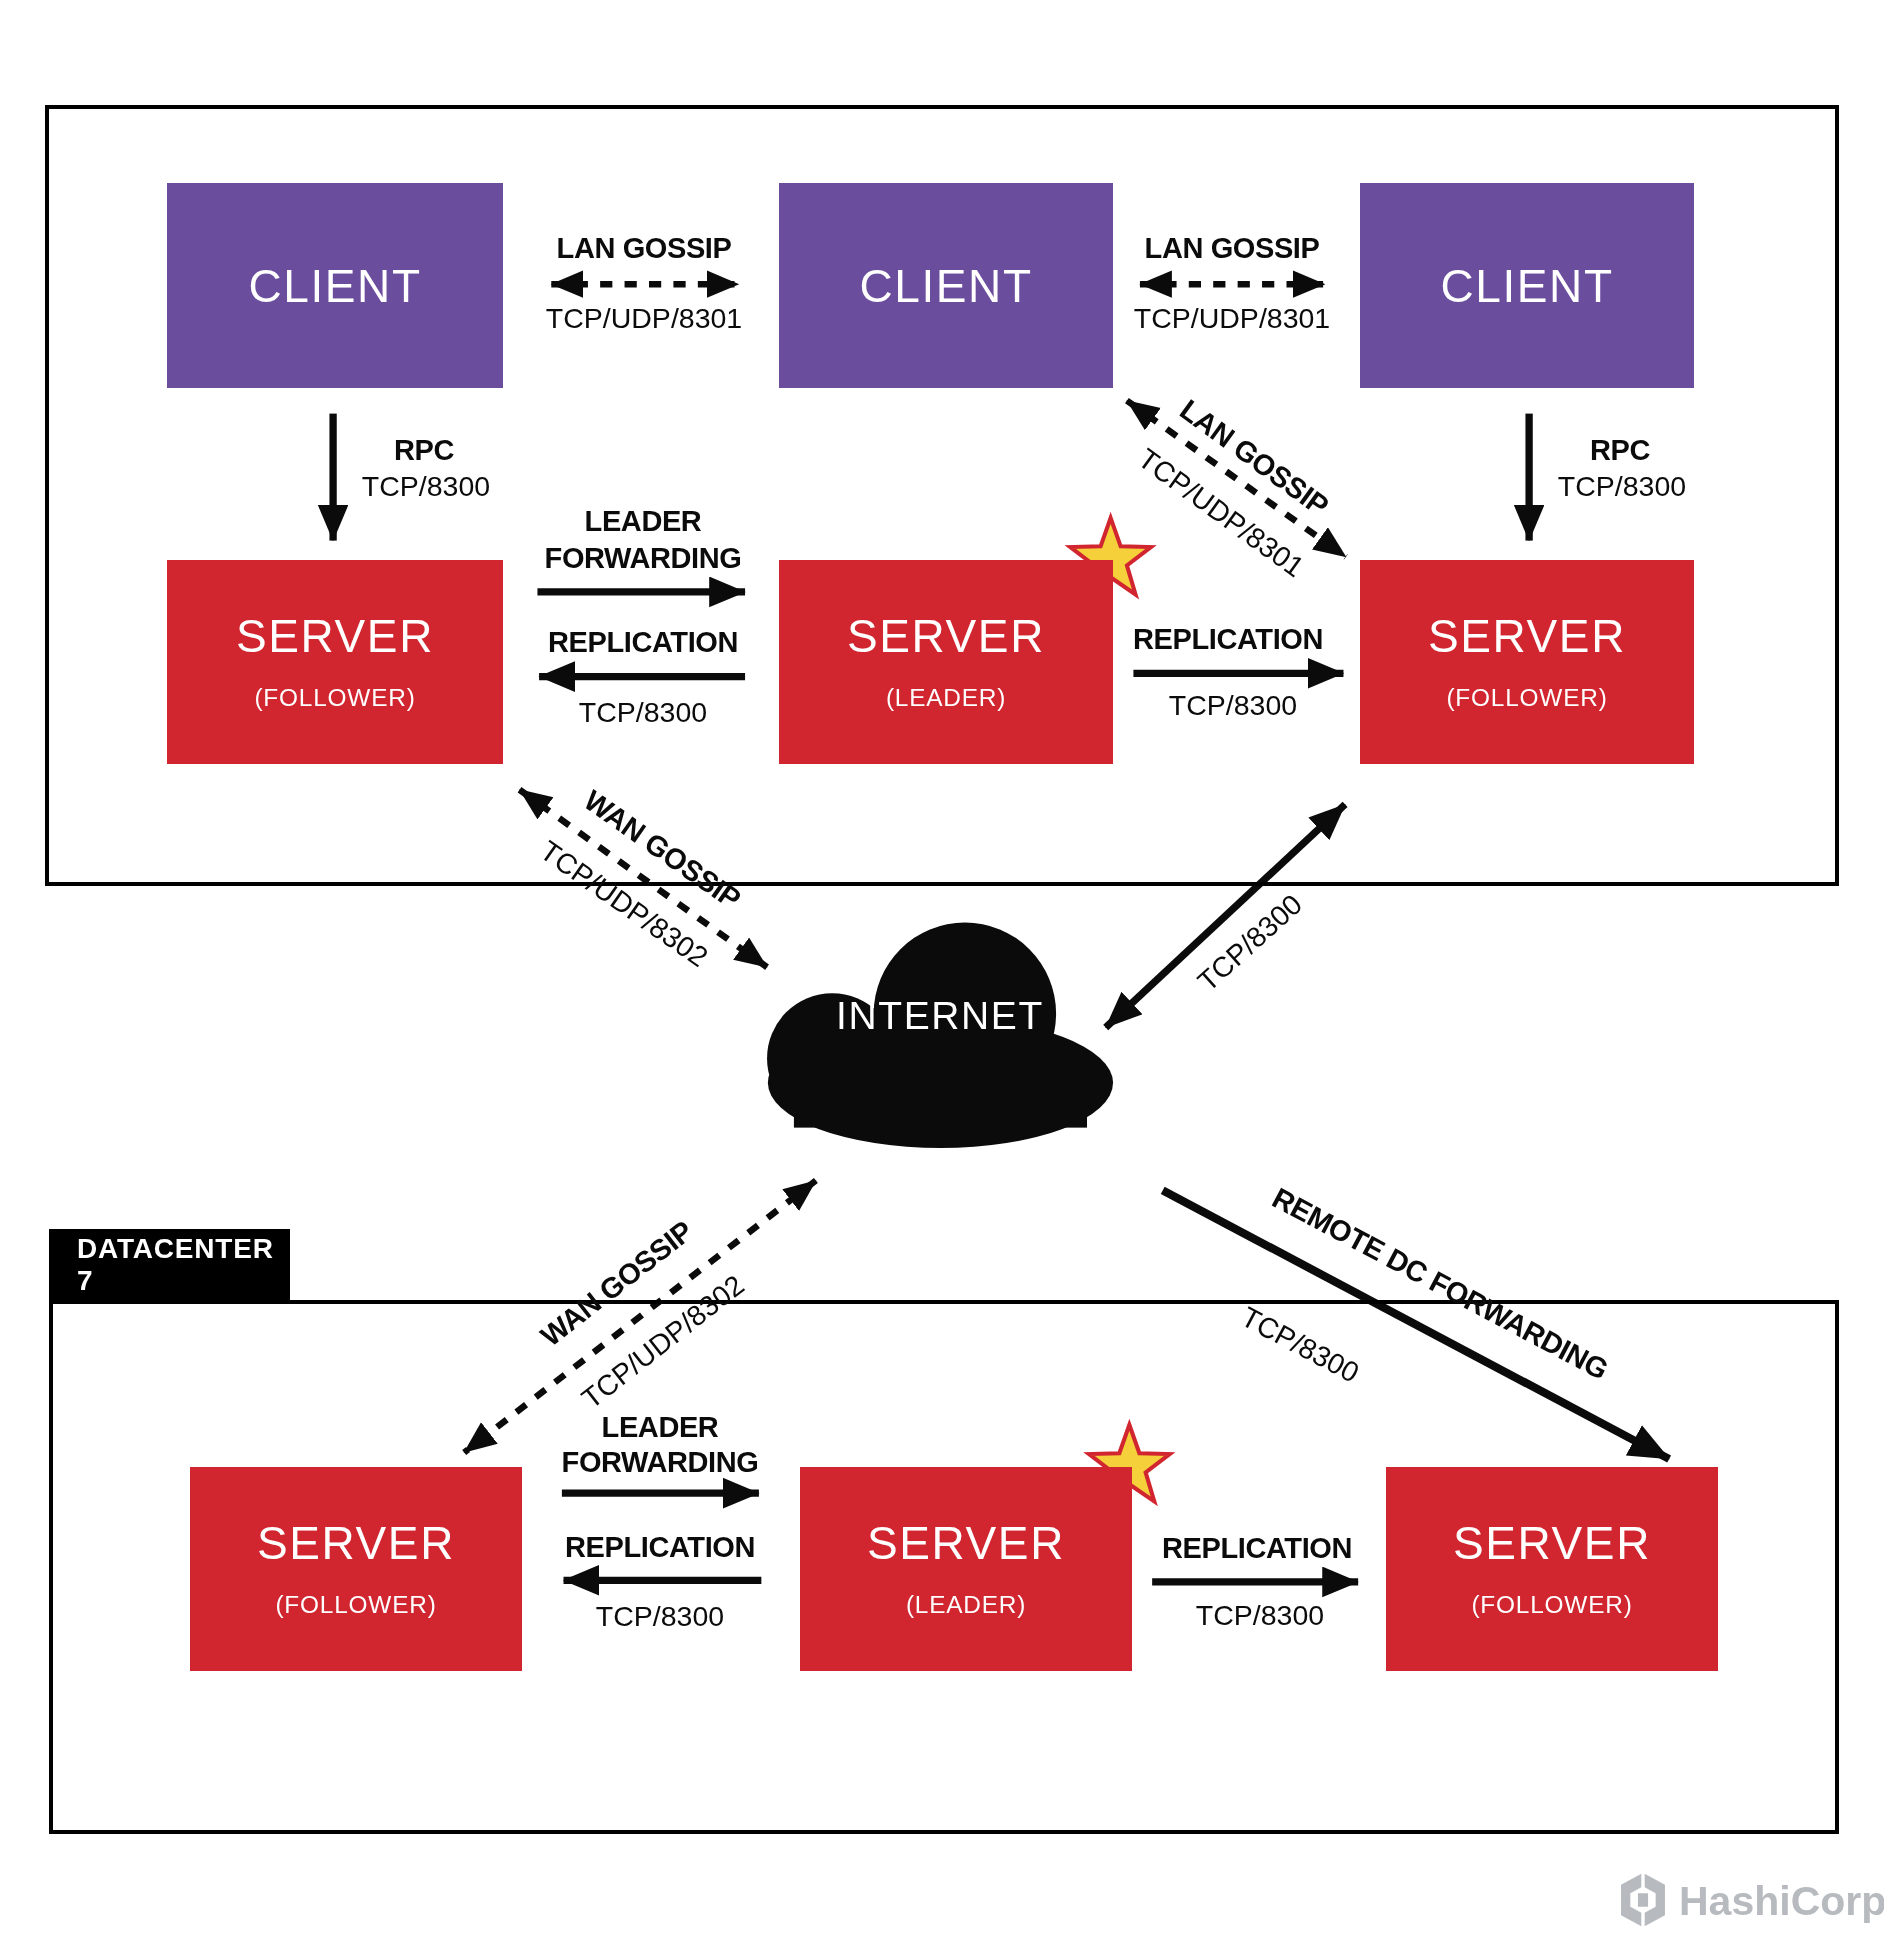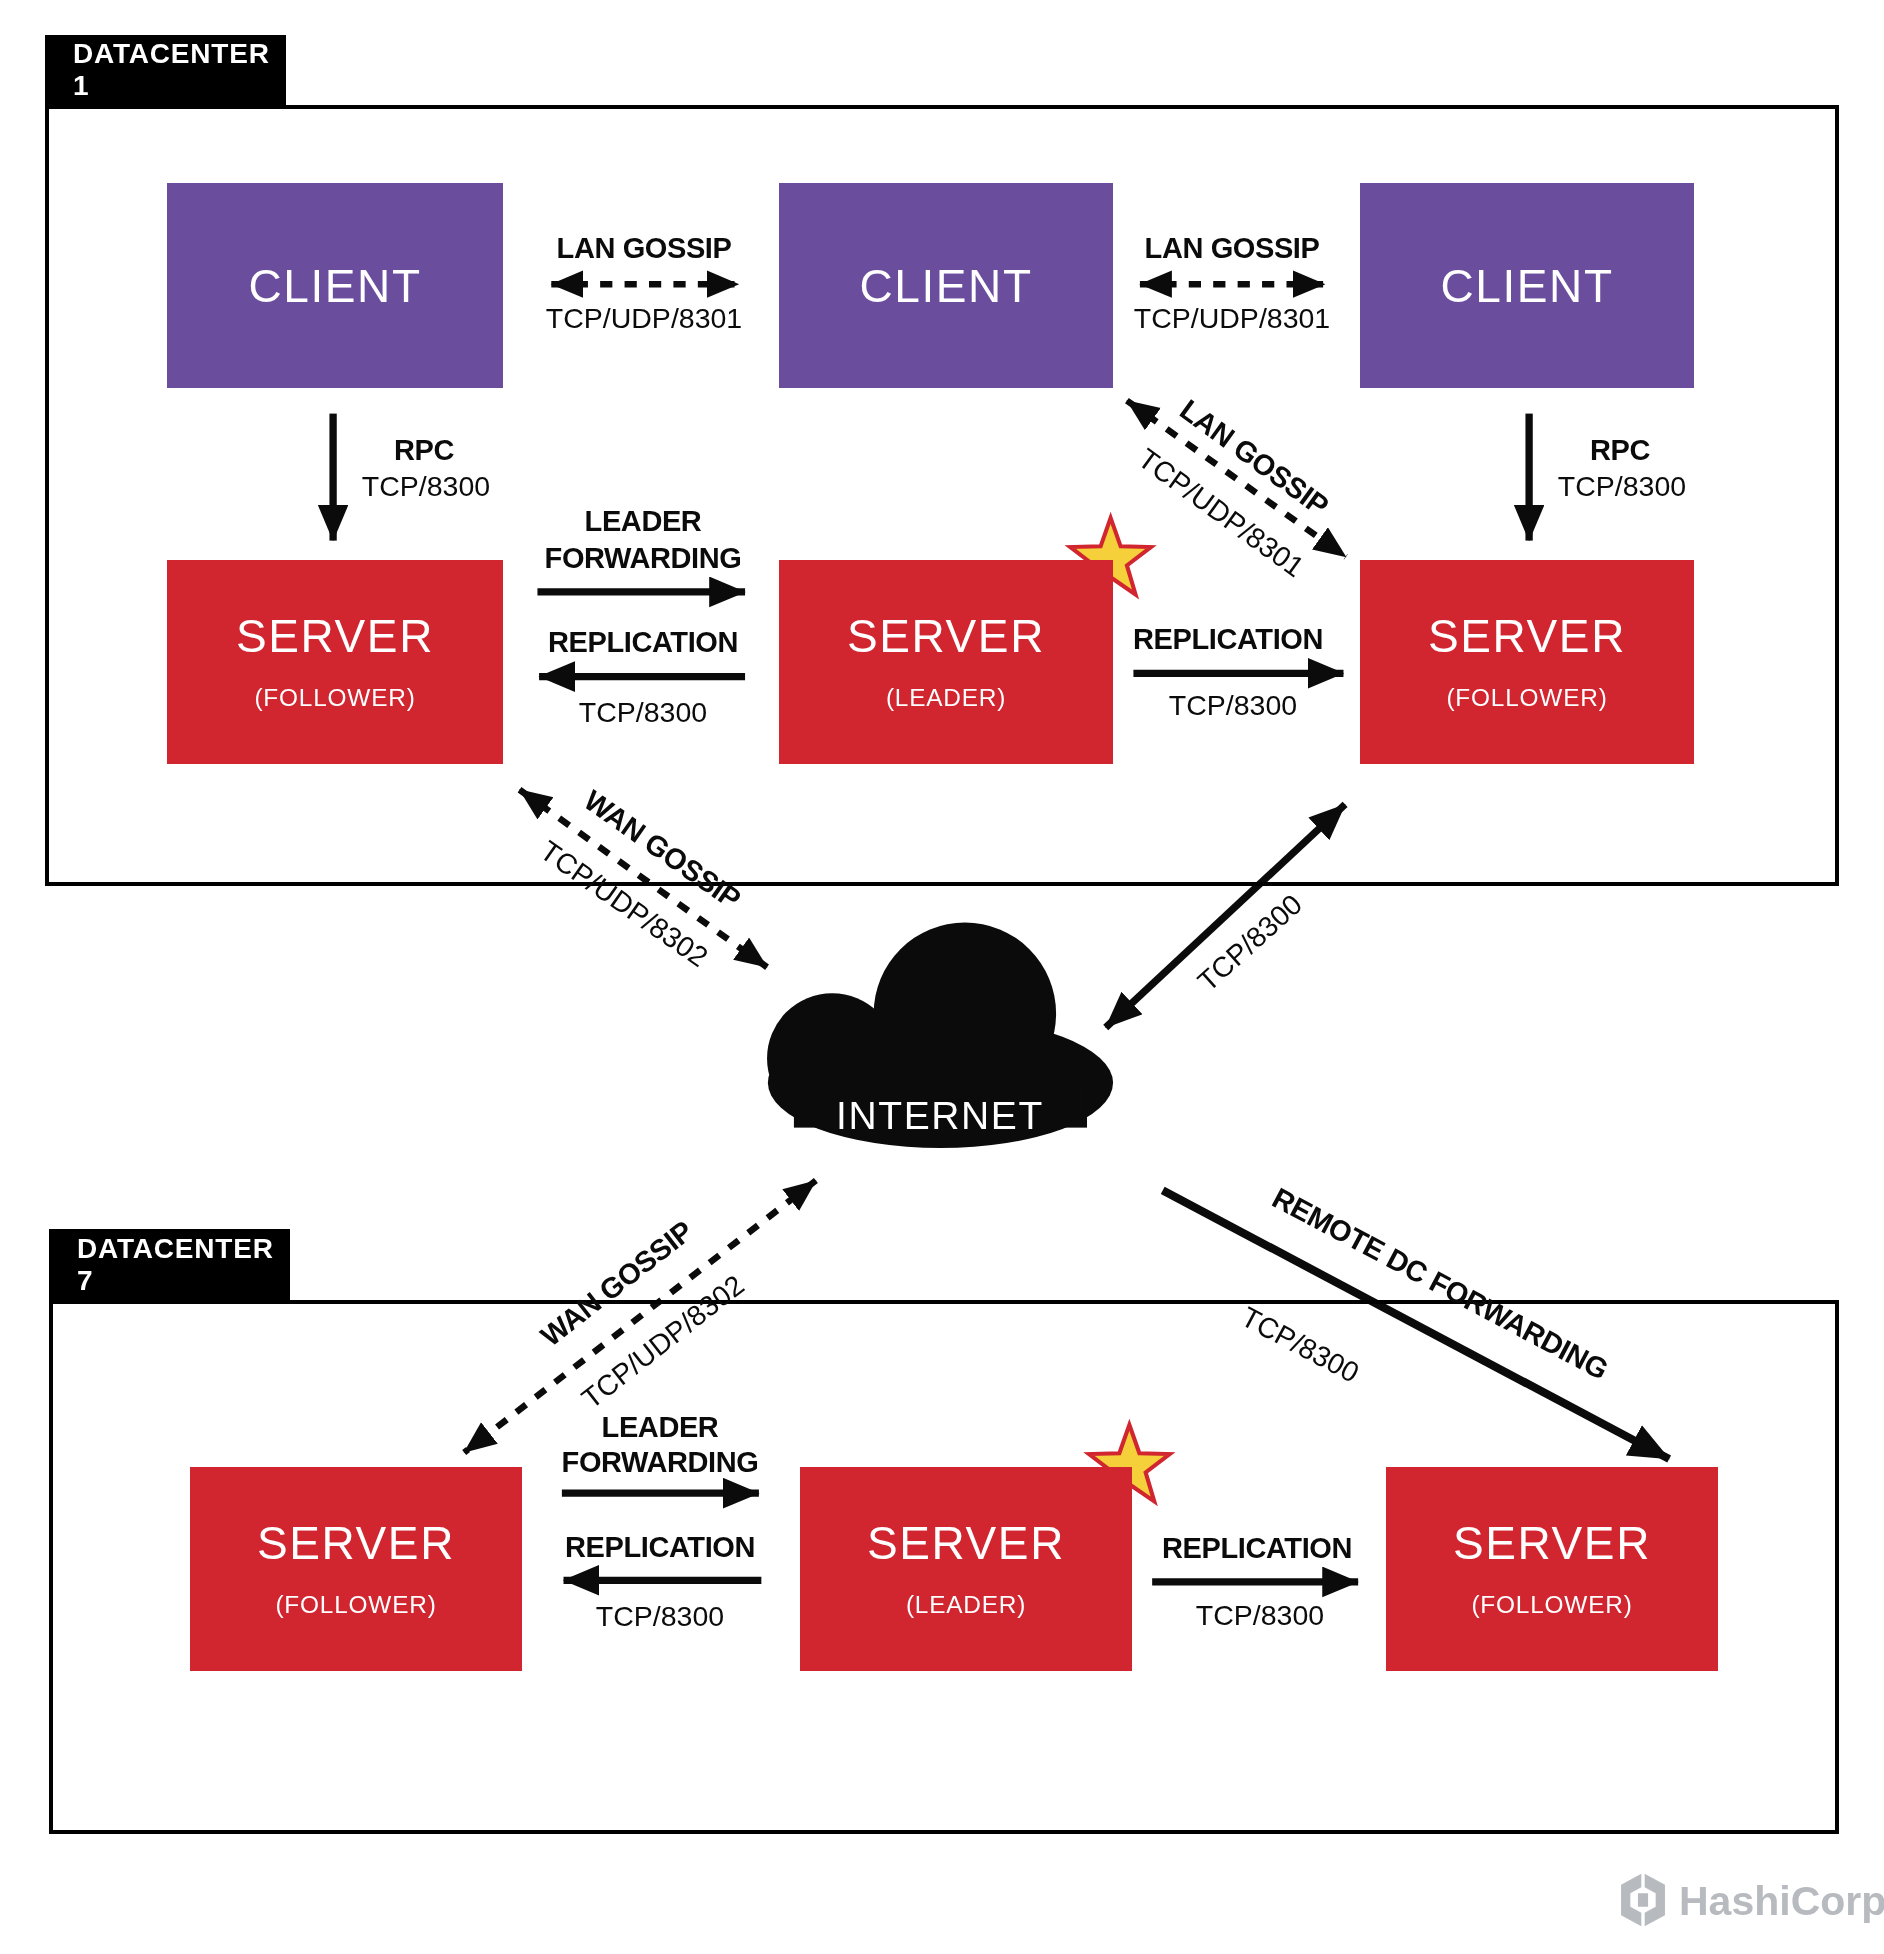--- a/index.html
+++ b/index.html
@@ -73,23 +73,20 @@
 
     <g transform="translate(1364,688)">
       <polygon points="0,-52 12.3,-17 49.5,-16.1 20,6.5 30.6,42.1 0,21 -30.6,42.1 -20,6.5 -49.5,-16.1 -12.3,-17" fill="#f5d03b" stroke="#d1252f" stroke-width="5" stroke-linejoin="miter"></polygon>
     </g>
     <g transform="translate(1387,1802)">
       <polygon points="0,-52 12.3,-17 49.5,-16.1 20,6.5 30.6,42.1 0,21 -30.6,42.1 -20,6.5 -49.5,-16.1 -12.3,-17" fill="#f5d03b" stroke="#d1252f" stroke-width="5" stroke-linejoin="miter"></polygon>
     </g>
   </svg>
 
   <div class="dc-border" style="left:45px;top:105px;width:1786px;height:773px;"></div>
-  <div class="dc-tag" style="left:45px;top:35px;width:213px;height:70px;">
-    <span>DATACENTER 1</span>
-  </div>
 
   <div class="node client" style="left:167px;top:183px;width:336px;height:205px;">
     <span class="big">CLIENT</span>
   </div>
   <div class="node client" style="left:779px;top:183px;width:334px;height:205px;">
     <span class="big">CLIENT</span>
   </div>
   <div class="node client" style="left:1360px;top:183px;width:334px;height:205px;">
     <span class="big">CLIENT</span>
   </div>
@@ -126,21 +123,21 @@
   <div class="port" style="left:1233px;top:705px;">TCP/8300</div>
 
   <div class="lbl rot" style="left:1254px;top:458px;transform:translate(-50%,-50%) rotate(36deg);">LAN GOSSIP</div>
   <div class="port rot" style="left:1221px;top:513px;transform:translate(-50%,-50%) rotate(36deg);">TCP/UDP/8301</div>
 
   <div class="lbl rot" style="left:662px;top:850px;transform:translate(-50%,-50%) rotate(35deg);">WAN GOSSIP</div>
   <div class="port rot" style="left:624px;top:904px;transform:translate(-50%,-50%) rotate(35deg);">TCP/UDP/8302</div>
 
   <div class="port rot" style="left:1250px;top:943px;transform:translate(-50%,-50%) rotate(-42deg);">TCP/8300</div>
 
-  <div class="internet-text" style="left:940px;top:1116px;">INTERNET</div>
+  <div class="internet-text" style="left:940px;top:1016px;">INTERNET</div>
 
   <div class="dc-border" style="left:49px;top:1300px;width:1782px;height:526px;"></div>
   <div class="dc-tag" style="left:49px;top:1229px;width:213px;height:71px;">
     <span>DATACENTER 7</span>
   </div>
 
   <div class="lbl rot" style="left:617px;top:1284px;transform:translate(-50%,-50%) rotate(-38deg);">WAN GOSSIP</div>
   <div class="port rot" style="left:663px;top:1342px;transform:translate(-50%,-50%) rotate(-38deg);">TCP/UDP/8302</div>
 
   <div class="lbl rot" style="left:1440px;top:1284px;transform:translate(-50%,-50%) rotate(28deg);">REMOTE DC FORWARDING</div>

